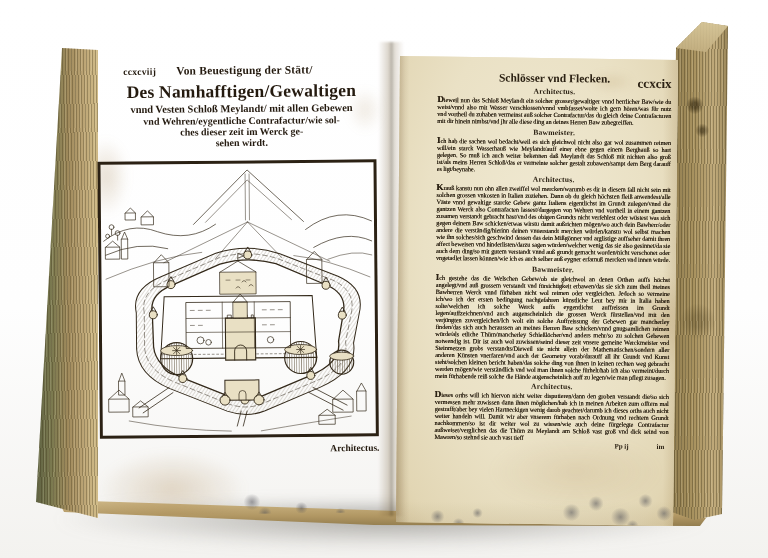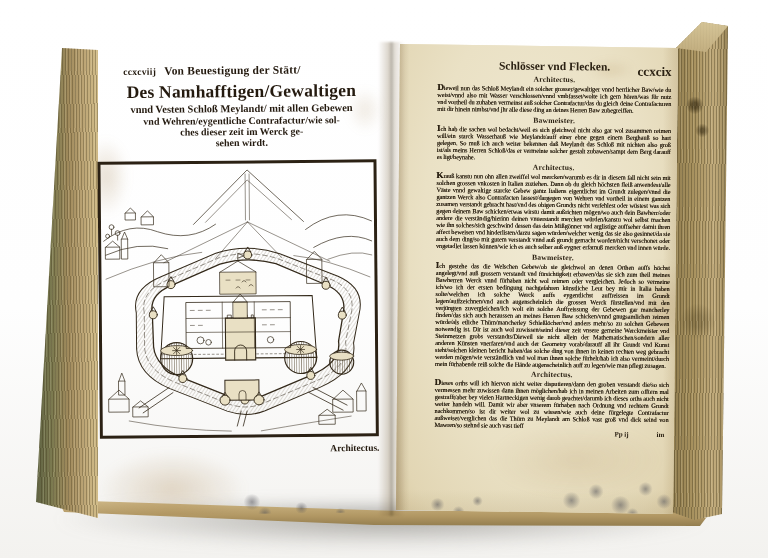--- a/index.html
+++ b/index.html
@@ -35,38 +35,38 @@
   
   .page{position:absolute;}
   .page-left{left:95px;top:42px;width:297px;height:476px;
     clip-path:polygon(2px 8px,293px 2px,296px 470px,1px 474px);
     background:
       linear-gradient(90deg,rgba(140,110,60,.20) 0%,rgba(140,110,60,0) 5%),
       linear-gradient(270deg,rgba(105,80,42,.30) 0%,rgba(105,80,42,0) 6%),
       linear-gradient(0deg,rgba(120,95,50,.14) 0%,rgba(120,95,50,0) 7%),
       radial-gradient(ellipse at 45% 38%,#f1ead4 0%,#ebe2c6 55%,#e3d7b6 84%,#dacb a4 100%),
       #ebe2c6;}
-  .page-right{left:392px;top:40px;width:288px;height:478px;
+  .page-right{left:392px;top:52px;width:288px;height:478px;
     clip-path:polygon(8px 4px,286px 8px,281px 474px,4px 470px);
     background:
       linear-gradient(90deg,rgba(105,80,42,.32) 0%,rgba(105,80,42,0) 6%),
       linear-gradient(270deg,rgba(140,110,60,.22) 0%,rgba(140,110,60,0) 6%),
       linear-gradient(0deg,rgba(120,95,50,.12) 0%,rgba(120,95,50,0) 6%),
       radial-gradient(ellipse at 50% 40%,#f0e9d2 0%,#eae1c5 55%,#e2d6b4 86%,#d9caa2 100%),
       #eae1c5;}
   .gutter{position:absolute;left:378px;top:42px;width:26px;height:474px;filter:blur(1px);
     background:linear-gradient(90deg,rgba(110,85,45,0) 0%,rgba(110,85,45,.26) 42%,rgba(58,44,20,.38) 52%,rgba(110,85,45,.20) 62%,rgba(110,85,45,0) 100%);}
   
   .stain{position:absolute;border-radius:50%;filter:blur(4px);pointer-events:none;}
   .sm{position:absolute;border-radius:50%;pointer-events:none;
     background:radial-gradient(circle,rgba(84,84,90,.55) 0%,rgba(84,84,90,0) 70%);}
   
   .lp-content{position:absolute;inset:0;transform:rotate(-0.5deg);color:#241a0f;}
   .lp-head{position:absolute;left:30px;top:22px;width:250px;display:flex;align-items:baseline;}
-  .lp-folio{font-size:9.5px;font-weight:bold;margin-right:8px;letter-spacing:.3px;}
+  .lp-folio{font-size:9.5px;font-weight:bold;margin-right:20px;letter-spacing:.3px;}
   .lp-running{font-size:11.5px;font-weight:bold;letter-spacing:.2px;}
   .lp-title{position:absolute;left:6px;top:40px;width:284px;text-align:center;font-weight:bold;}
   .t1{font-size:17.5px;letter-spacing:.2px;line-height:19px;}
   .t2{font-size:10.5px;line-height:11.5px;margin-top:2px;}
   .t3,.t4,.t5{font-size:10px;line-height:11px;}
   .woodcut{position:absolute;left:3px;top:118px;width:280px;height:278px;}
   .lp-caption{position:absolute;right:14px;top:402px;font-size:9.5px;font-weight:bold;}
   
   .rp-col{position:absolute;left:44px;top:20px;width:234px;transform:rotate(0.5deg);color:#2b2113;}
   .rp-head{position:relative;text-align:center;font-weight:bold;font-size:11.5px;margin-bottom:3px;}

